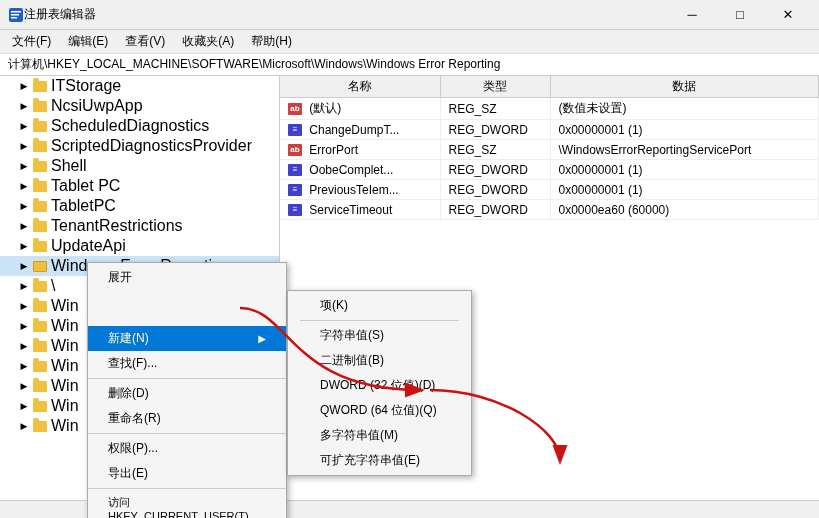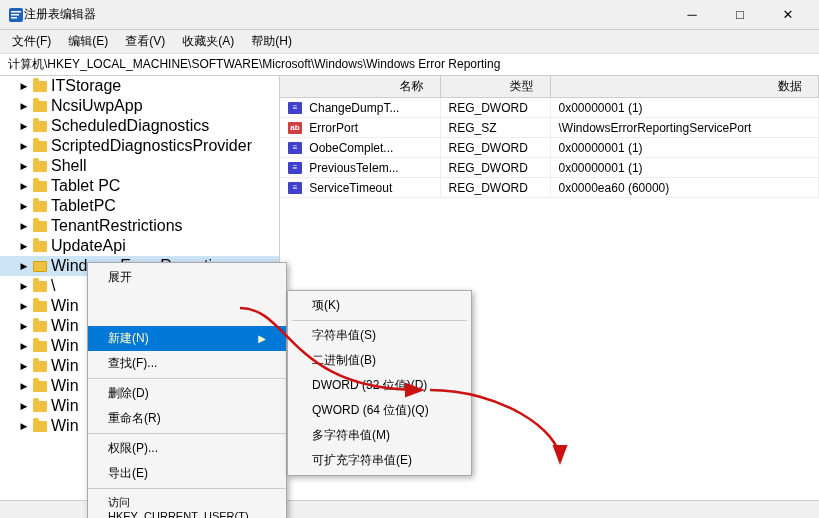--- a/index.html
+++ b/index.html
@@ -155,21 +155,21 @@
       overflow: hidden;
     }
     .reg-table {
       width: 100%;
       border-collapse: collapse;
     }
     .reg-table th {
       background: #f0f0f0;
       border-bottom: 1px solid #ccc;
       border-right: 1px solid #ccc;
-      text-align: right;
+      text-align: center;
       padding: 2px 16px;
       font-weight: normal;
       font-size: 12px;
       height: 20px;
       margin-top: 22px;
     }
     .reg-table td {
       border-bottom: 1px solid #eee;
       border-right: 1px solid #eee;
       padding: 2px 8px;
@@ -238,21 +238,21 @@
     
     .submenu {
       position: absolute;
       left: 287px;
       top: 290px;
       background: #f5f5f5;
       border: 1px solid #aaa;
       box-shadow: 2px 2px 6px rgba(0,0,0,0.3);
       width: 185px;
       z-index: 101;
-      padding: 2px 4px;
+      padding: 2px 12px;
     }
     .submenu-item {
       padding: 4px 20px;
       cursor: pointer;
       font-size: 12px;
     }
     .submenu-separator { border-top: 1px solid #ccc; margin: 2px 0; }
     svg.arrows {
       position: absolute;
       top: 0;
@@ -442,20 +442,28 @@
   <div class="right-panel">
     <table class="reg-table">
       <thead>
         <tr>
           <th style="width:160px;">名称</th>
           <th style="width:110px;">类型</th>
           <th>数据</th>
         </tr>
       </thead>
       <tbody id="reg-tbody">
+      <tr>
+      <td>
+        <span class="reg-icon ab" style="font-size:8px;font-weight:bold;">ab</span>
+        (默认)
+      </td>
+      <td>REG_SZ</td>
+      <td>(数值未设置)</td>
+    </tr>
           <tr>
       <td>
         <span class="reg-icon dword" style="font-size:8px;font-weight:bold;">≡</span>
         ChangeDumpT...
       </td>
       <td>REG_DWORD</td>
       <td>0x00000001 (1)</td>
     </tr>
           <tr>
       <td>

